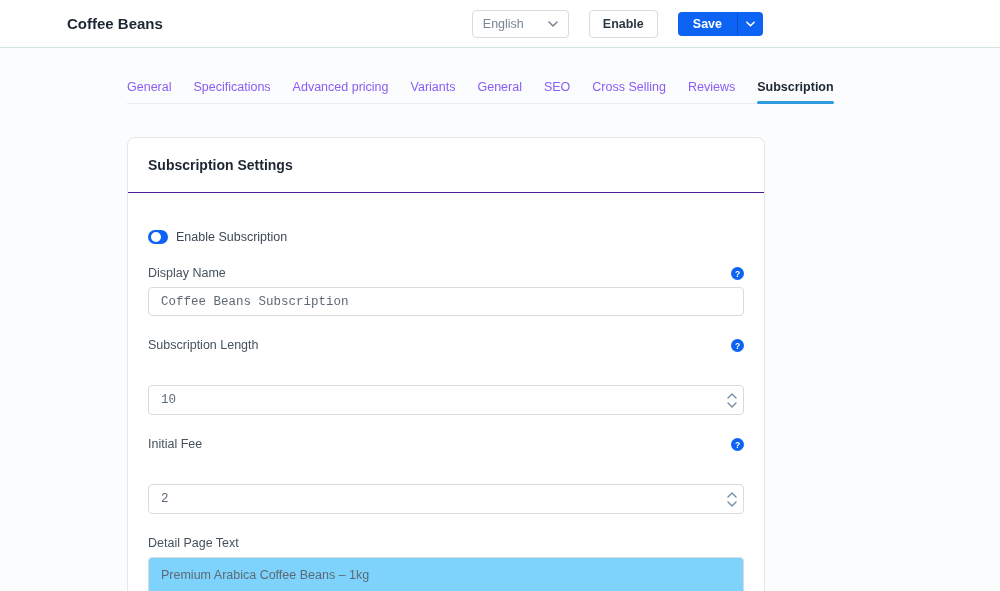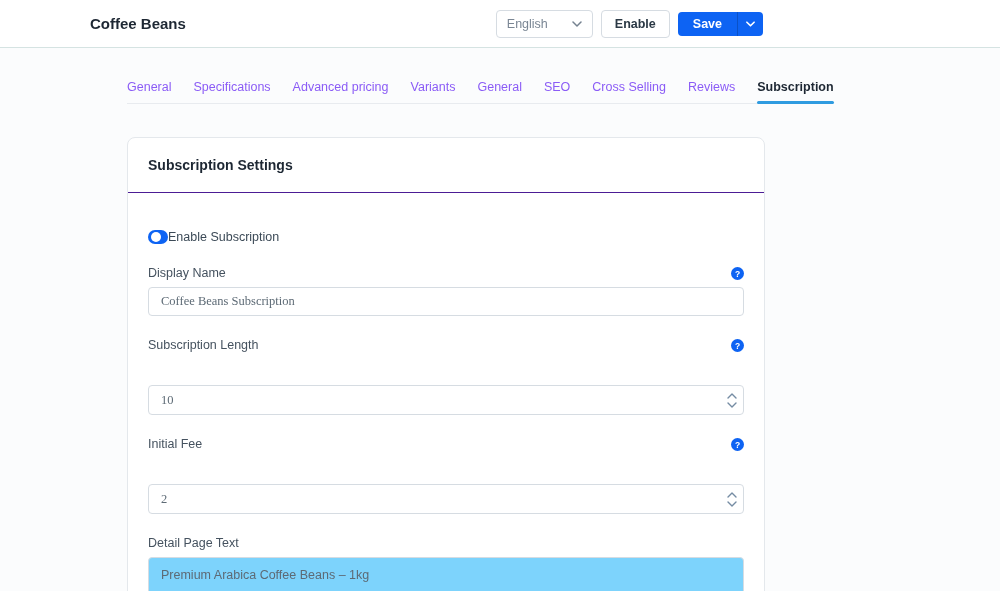--- a/index.html
+++ b/index.html
@@ -10,33 +10,33 @@
     color: #1d2733;
   }
 
   
   .topbar {
     height: 48px;
     background: #ffffff;
     border-bottom: 1px solid #d5e3e2;
     display: flex;
     align-items: center;
-    padding-left: 90px;
+    padding-left: 67px;
     padding-right: 237px;
   }
   .topbar-title {
     font-size: 15px;
     font-weight: bold;
     color: #1d2733;
   }
   .topbar-actions {
     margin-left: auto;
     display: flex;
     align-items: center;
-    gap: 8px;
+    gap: 20px;
   }
   .lang-select {
     width: 97px;
     height: 28px;
     border: 1px solid #d6dce2;
     border-radius: 4px;
     background: #fff;
     display: flex;
     align-items: center;
     padding: 0 10px;
@@ -134,20 +134,21 @@
     color: #1d2733;
   }
   .card-body {
     padding: 37px 20px 30px 20px;
   }
 
   
   .toggle-row {
     display: flex;
     align-items: center;
+    gap: 8px;
     margin-bottom: 13px;
   }
   .toggle {
     width: 20px; height: 14px;
     border-radius: 7px;
     background: #0d63f3;
     position: relative;
     cursor: pointer;
     flex: 0 0 auto;
   }
@@ -190,21 +191,21 @@
   }
   .text-input {
     width: 100%;
     height: 29px;
     border: 1px solid #d6dce2;
     border-radius: 4px;
     background: #fff;
     font-size: 12.5px;
     color: #5d6a75;
     padding: 0 12px;
-    font-family: Liberation Serif, serif;
+    font-family: Liberation Mono, monospace;
     outline: none;
   }
   .number-wrap { position: relative; margin-top: 33px; }
   .number-wrap .text-input { height: 30px; padding-right: 30px; }
   .stepper {
     position: absolute;
     right: 7px; top: 0; bottom: 0;
     display: flex;
     flex-direction: column;
     justify-content: center;

